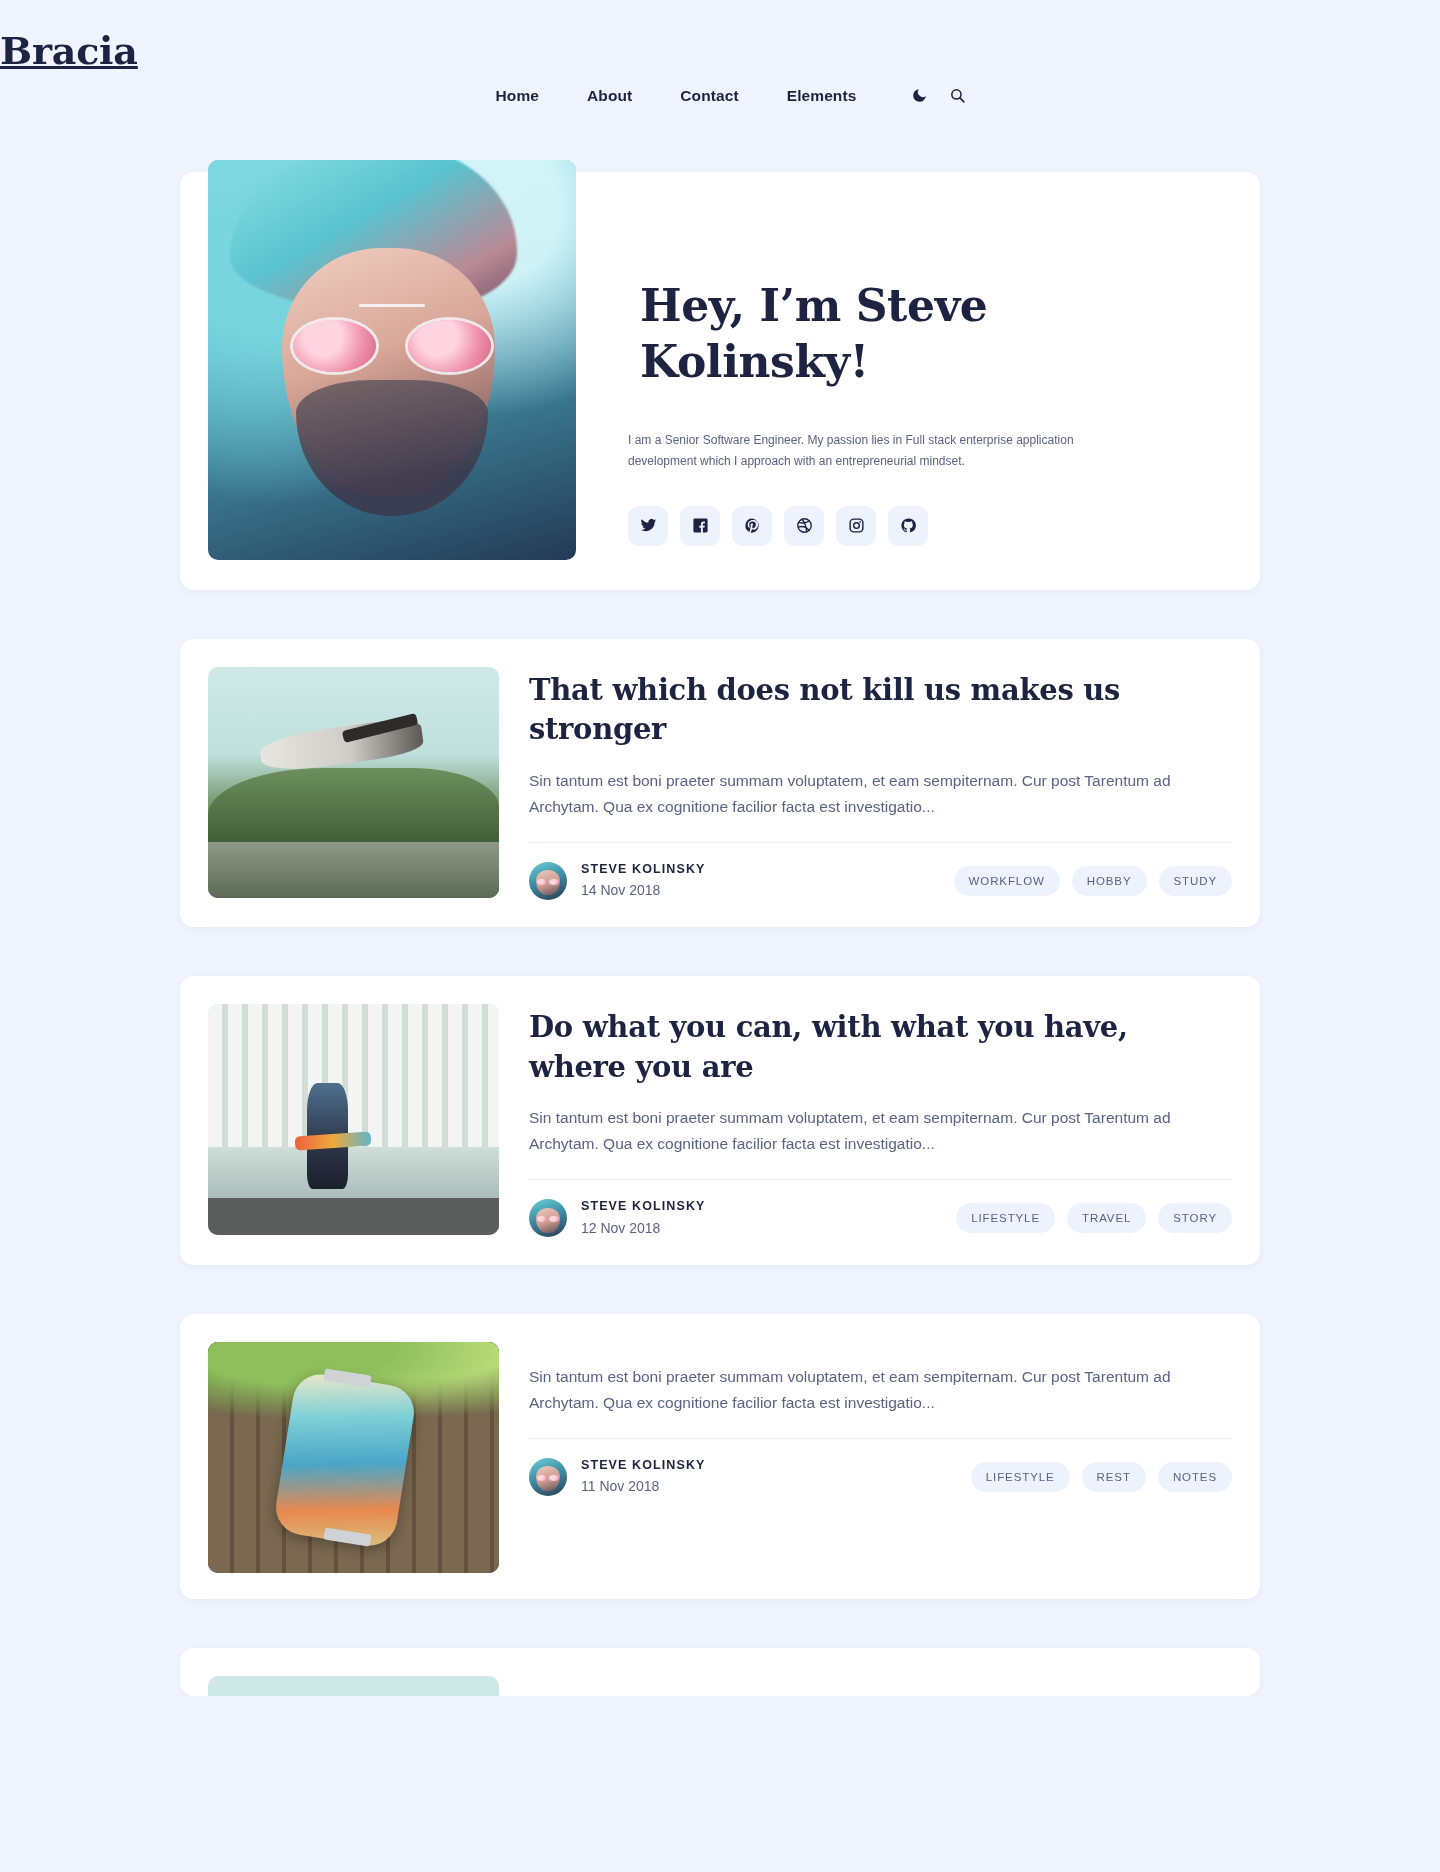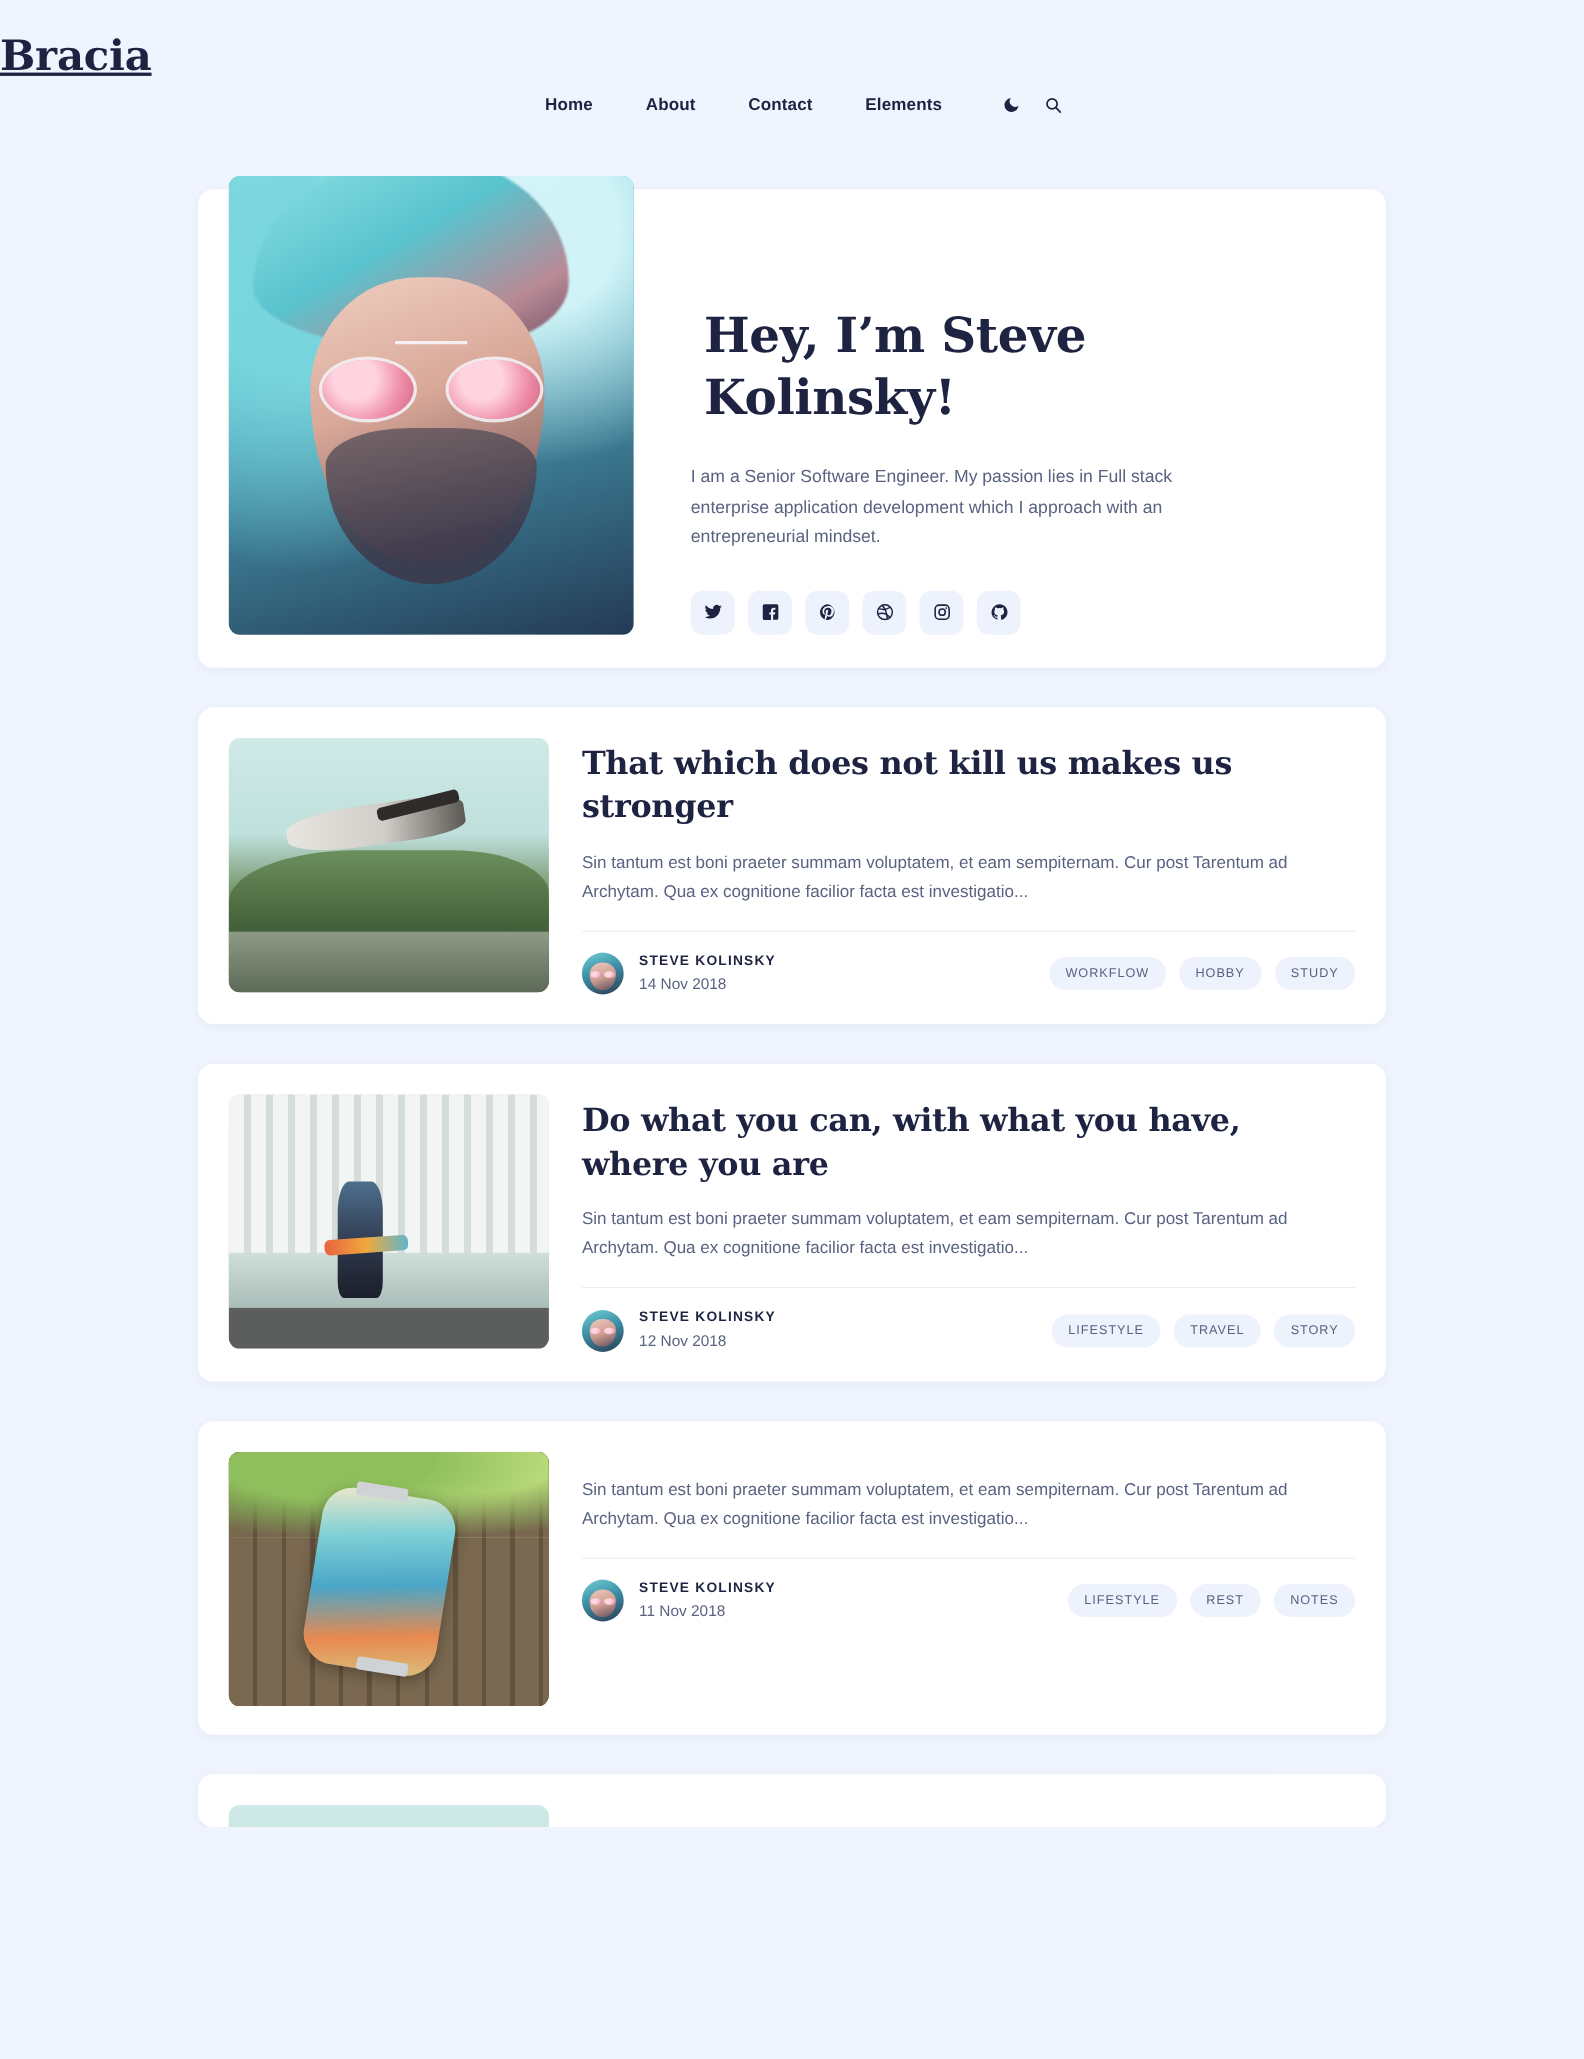--- a/index.html
+++ b/index.html
@@ -144,40 +144,40 @@
     font-weight: 700;
     font-size: 44px;
     line-height: 1.28;
     color: var(--ink);
     letter-spacing: -0.4px;
     max-width: 430px;
     margin-left: 12px;
   }
 
   .hero-desc {
-    margin-top: 30px;
-    font-size: 16px;
+    margin-top: 40px;
+    font-size: 12px;
     line-height: 1.72;
     color: var(--ink-soft);
     max-width: 492px;
   }
 
   .socials { margin-top: 34px; display: flex; gap: 12px; }
 
   .social {
     width: 40px; height: 40px; border-radius: 11px;
     background: var(--chip);
     display: flex; align-items: center; justify-content: center;
     color: var(--ink);
     text-decoration: none;
   }
 
   
   .post {
-    margin-top: 36px;
+    margin-top: 49px;
     display: flex;
     padding: 28px 28px 26px 28px;
     gap: 30px;
   }
 
   .post-thumb {
     flex: 0 0 291px;
     height: 231px;
     border-radius: 10px;
     overflow: hidden;

